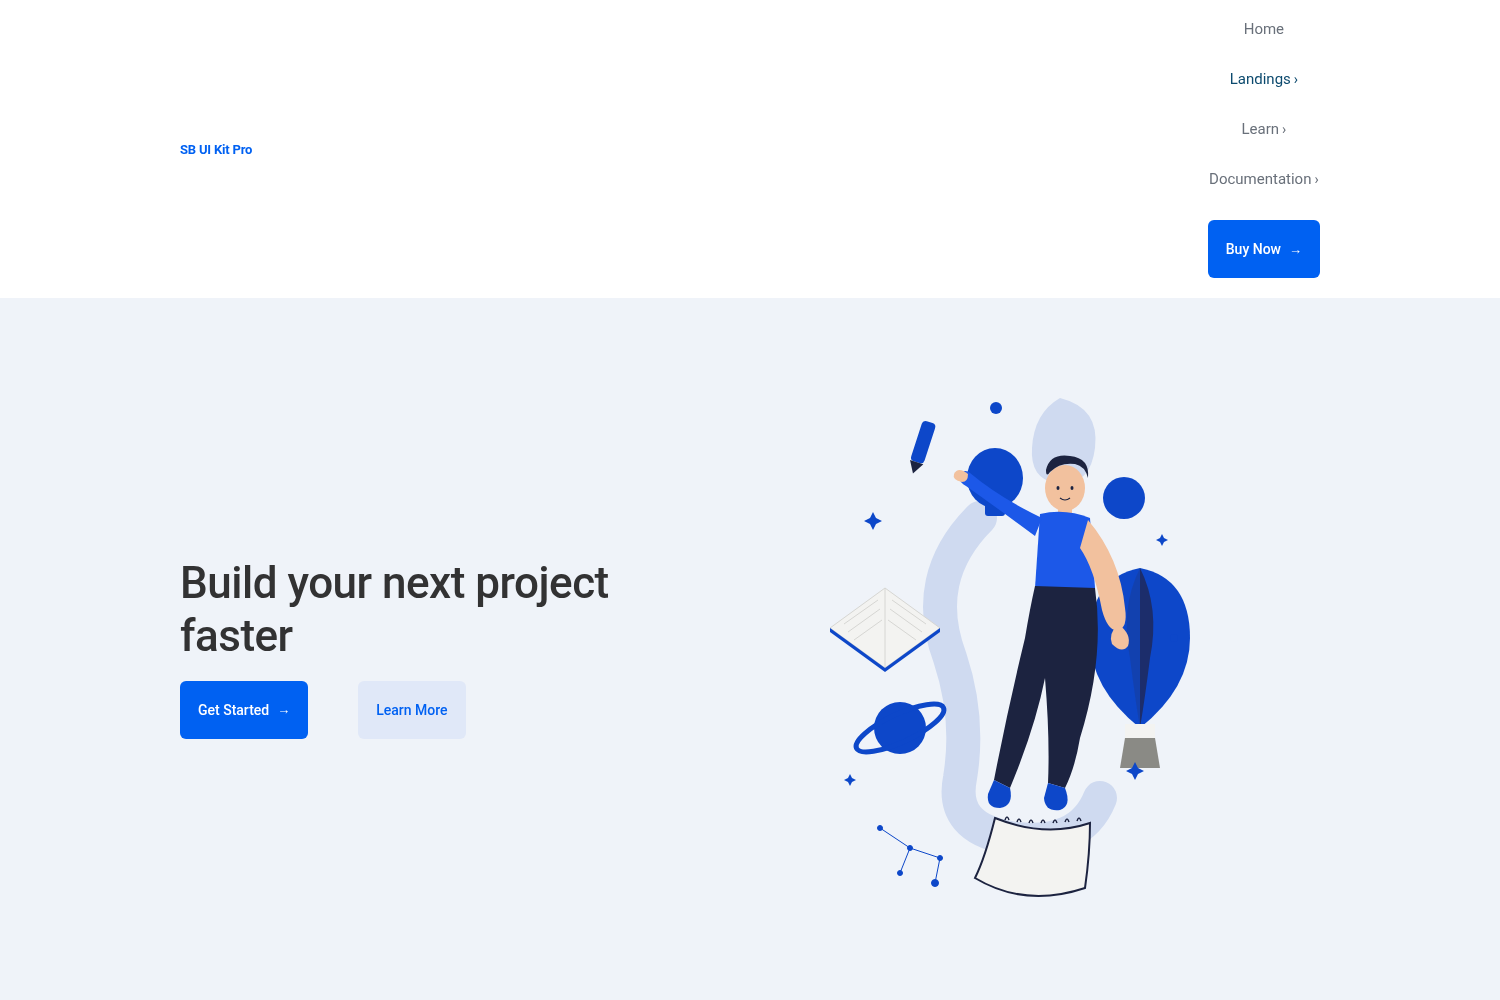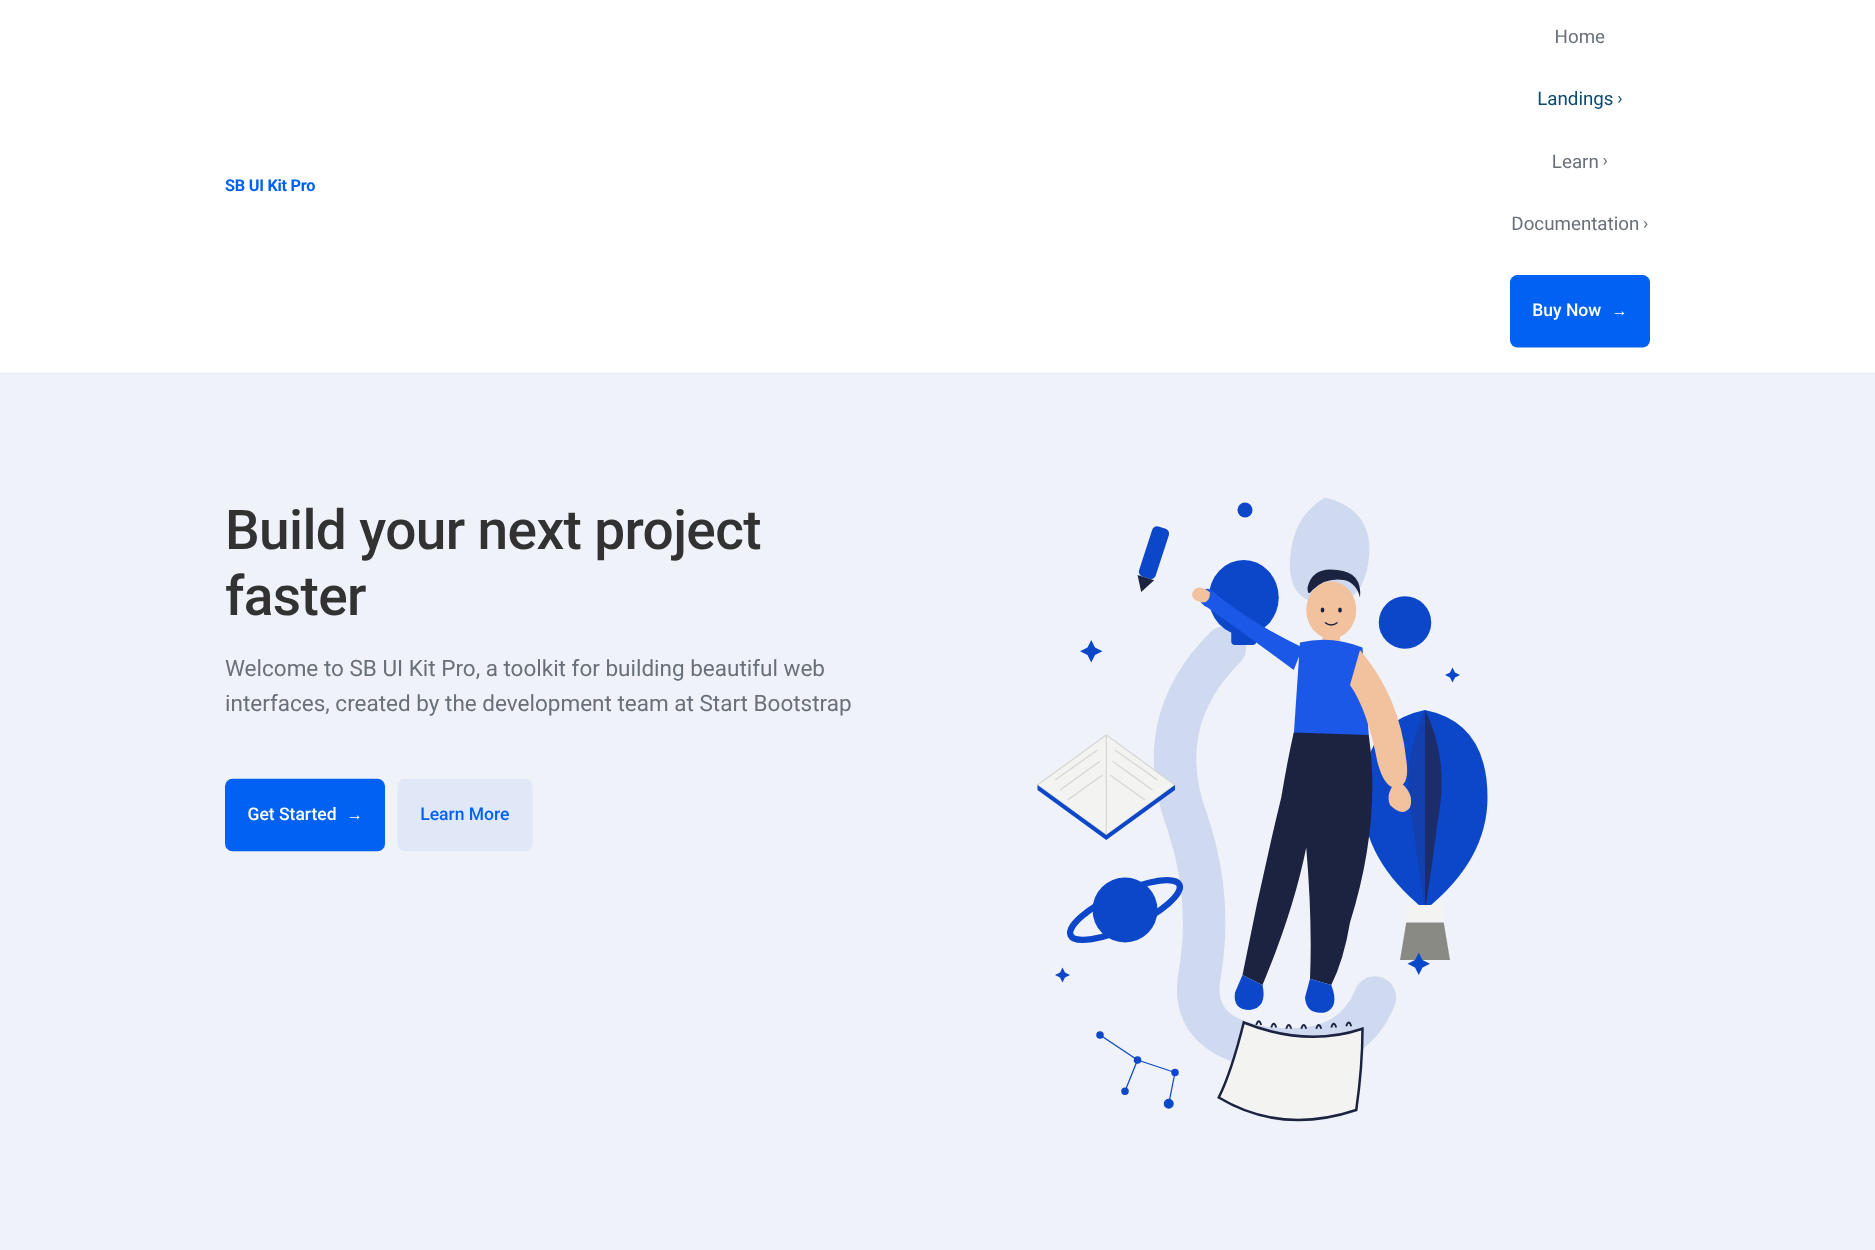--- a/index.html
+++ b/index.html
@@ -62,34 +62,36 @@
       cursor: pointer;
       border: none;
     }
     .btn-primary {
       background: #0061f2;
       color: #fff;
     }
     .btn-light {
       background: #e0e8f8;
       color: #0061f2;
+      margin-left: 40px;
     }
     .arrow-icon {
       font-size: 13px;
     }
     .hero {
       background: #eff3f9;
       padding: 100px 0 180px 0;
       position: relative;
       overflow: hidden;
     }
     .hero-container {
       max-width: 1140px;
       margin: 0 auto;
       display: flex;
+      align-items: center;
     }
     .hero-content {
       flex: 1;
       max-width: 540px;
     }
     .hero-title {
       font-size: 44px;
       font-weight: 500;
       color: #323233;
       margin-bottom: 18px;
@@ -180,21 +182,20 @@
       <span>Buy Now</span>
       <span class="arrow-icon">→</span>
     </a>
   </div>
 </nav>
 
 <section class="hero">
   <div class="hero-container">
     <div class="hero-content">
       <h1 class="hero-title">Build your next project faster</h1>
-      <p class="hero-subtitle">Welcome to SB UI Kit Pro, a toolkit for building beautiful web interfaces, created by the development team at Start Bootstrap</p>
       <div class="hero-buttons">
         <a class="btn btn-primary">
           <span>Get Started</span>
           <span class="arrow-icon">→</span>
         </a>
         <a class="btn btn-light">
           <span>Learn More</span>
         </a>
       </div>
     </div>

